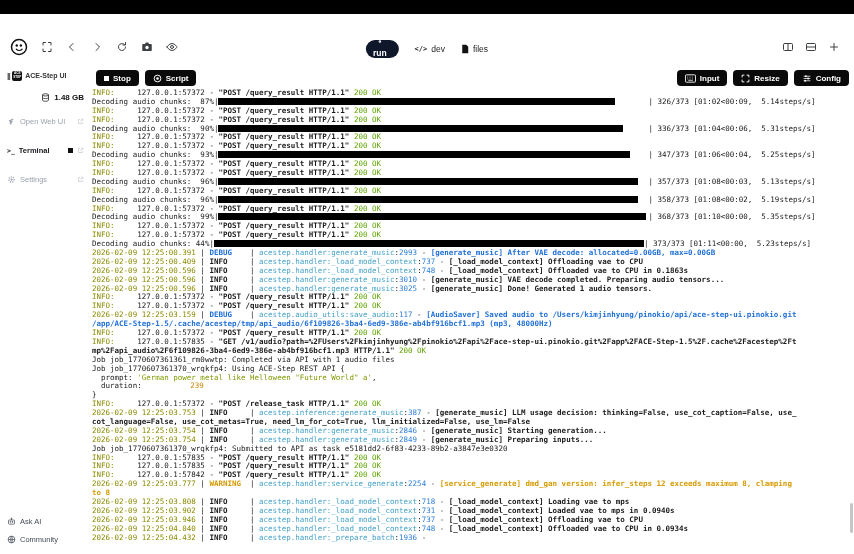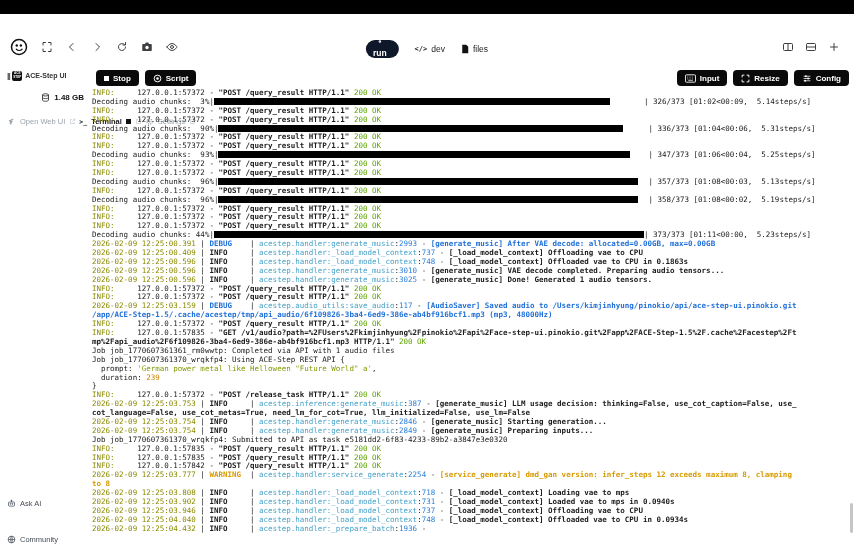--- a/index.html
+++ b/index.html
@@ -30,30 +30,30 @@
   .code-glyph { font-family:"DejaVu Sans Mono",monospace; font-size:7px; font-weight:bold; color:#222; }
   .win-group { margin-left:auto; display:flex; align-items:center; gap:11px; }
   
   .main { display:flex; height:488px; }
   .sidebar { width:88px; padding:3px 4px 8px 7px; display:flex; flex-direction:column; flex-shrink:0; }
   .sb-header { display:flex; align-items:center; gap:3px; height:13px; }
   .grip { color:#555; font-size:8px; letter-spacing:-1.5px; font-weight:bold; cursor:grab; }
   .appicon { width:10px; height:10px; background:#111; border-radius:2px; color:#fff; font-size:3px; line-height:3.2px; display:flex; align-items:center; justify-content:center; text-align:center; font-weight:bold; }
   .sb-title { font-weight:bold; color:#333; font-size:7px; white-space:nowrap; }
   .sb-gb { display:flex; align-items:center; gap:4px; margin-top:11px; font-weight:bold; color:#111; font-size:8px;justify-content:flex-end; }
-  .sb-items { margin-top:13px; display:flex; flex-direction:row; gap:3px; }
+  .sb-items { margin-top:13px; display:flex; flex-direction:column; gap:16px; }
   .sb-item { display:flex; align-items:center; gap:4px; height:13px; color:#9aa3ad; font-size:7.5px; cursor:pointer; white-space:nowrap; }
   .sb-item.active { color:#15181c; font-weight:bold; }
   .icon9 { width:9px; height:9px; display:block; flex-shrink:0; }
   .icon7 { width:7px; height:7px; display:block; }
   .ext { margin-left:0; color:#c3c9d0; }
   .push { margin-left:auto; }
   .stop-square { width:5px; height:5px; background:#111; margin-left:auto; }
   .term-glyph { font-family:"DejaVu Sans Mono",monospace; font-size:6.5px; font-weight:bold; }
-  .sb-footer { margin-top:auto; display:flex; flex-direction:column; gap:23px; color:#454d57; }
+  .sb-footer { margin-top:auto; display:flex; flex-direction:column; gap:5px; color:#454d57; }
   .sb-footer .sb-item { color:#454d57; }
   
   .terminal { flex:1; display:flex; flex-direction:column; position:relative; min-width:0; }
   .term-toolbar { display:flex; justify-content:space-between; padding:3px 5px 0 8px; height:20px; flex-shrink:0; }
   .btn-group { display:flex; gap:6px;align-items:flex-end; }
   .tbtn {
     background:#0a0a0a; color:#fff; border:none; border-radius:4px; height:16px;
     display:flex; align-items:center; gap:4px; padding:0 8px;
     font-size:8px; font-weight:bold; font-family:inherit; cursor:pointer;
   }
@@ -66,21 +66,21 @@
   .tl { height:8.9px; white-space:pre; }
   .barwrap { display:inline-block; width:430px; height:7px; vertical-align:-1px; }
   .barfill { display:block; height:7px; background:#000; }
   .sg-o  { color:#8a8a00; }
   .sg-g  { color:#5ea400; }
   .sg-b  { font-weight:bold; }
   .sg-bl { color:#1f6fd8; font-weight:bold; }
   .sg-cy { color:#45a1c9; }
   .sg-nb { color:#2d7fd9; }
   .sg-w  { color:#d79b00; font-weight:bold; }
-  .sg-or { color:#cc8400; }
+  .sg-or { color:#cc8400;margin-left:44px; }
   .sg-pg { color:#7d9a00; }
   .scrollthumb { position:absolute; right:1px; top:437px; width:3px; height:30px; background:#c6c6c6; border-radius:2px; cursor:pointer; }
 </style>
 </head>
 <body>
 
 <div class="topstrip"></div>
 
 <div class="toolbar">
   <div class="nav-group">
@@ -257,33 +257,34 @@
               <circle cx="15" cy="12" r="2.6" fill="#fff"></circle>
               <circle cx="7" cy="18" r="2.6" fill="#fff"></circle>
             </svg>
           <span>Config</span>
         </button>
       </div>
     </div>
 
     <div class="term-log">
         <div class="tl"><span class="sg-o">INFO:</span><span>     127.0.0.1:57372 - </span><span class="sg-b">"POST /query_result HTTP/1.1"</span><span> </span><span class="sg-g">200 OK</span></div>
-        <div class="tl"><span>Decoding audio chunks:  3%|</span><span class="barwrap"><span class="barfill" style="width: 92.2%;"></span></span><span>| 326/373 [01:02&lt;00:09,  5.14steps/s]</span></div>
+        <div class="tl"><span>Decoding audio chunks:  87%|</span><span class="barwrap"><span class="barfill" style="width: 92.2%;"></span></span><span>| 326/373 [01:02&lt;00:09,  5.14steps/s]</span></div>
         <div class="tl"><span class="sg-o">INFO:</span><span>     127.0.0.1:57372 - </span><span class="sg-b">"POST /query_result HTTP/1.1"</span><span> </span><span class="sg-g">200 OK</span></div>
         <div class="tl"><span class="sg-o">INFO:</span><span>     127.0.0.1:57372 - </span><span class="sg-b">"POST /query_result HTTP/1.1"</span><span> </span><span class="sg-g">200 OK</span></div>
         <div class="tl"><span>Decoding audio chunks:  90%|</span><span class="barwrap"><span class="barfill" style="width: 94%;"></span></span><span>| 336/373 [01:04&lt;00:06,  5.31steps/s]</span></div>
         <div class="tl"><span class="sg-o">INFO:</span><span>     127.0.0.1:57372 - </span><span class="sg-b">"POST /query_result HTTP/1.1"</span><span> </span><span class="sg-g">200 OK</span></div>
         <div class="tl"><span class="sg-o">INFO:</span><span>     127.0.0.1:57372 - </span><span class="sg-b">"POST /query_result HTTP/1.1"</span><span> </span><span class="sg-g">200 OK</span></div>
         <div class="tl"><span>Decoding audio chunks:  93%|</span><span class="barwrap"><span class="barfill" style="width: 95.8%;"></span></span><span>| 347/373 [01:06&lt;00:04,  5.25steps/s]</span></div>
         <div class="tl"><span class="sg-o">INFO:</span><span>     127.0.0.1:57372 - </span><span class="sg-b">"POST /query_result HTTP/1.1"</span><span> </span><span class="sg-g">200 OK</span></div>
         <div class="tl"><span class="sg-o">INFO:</span><span>     127.0.0.1:57372 - </span><span class="sg-b">"POST /query_result HTTP/1.1"</span><span> </span><span class="sg-g">200 OK</span></div>
         <div class="tl"><span>Decoding audio chunks:  96%|</span><span class="barwrap"><span class="barfill" style="width: 97.6%;"></span></span><span>| 357/373 [01:08&lt;00:03,  5.13steps/s]</span></div>
         <div class="tl"><span class="sg-o">INFO:</span><span>     127.0.0.1:57372 - </span><span class="sg-b">"POST /query_result HTTP/1.1"</span><span> </span><span class="sg-g">200 OK</span></div>
         <div class="tl"><span>Decoding audio chunks:  96%|</span><span class="barwrap"><span class="barfill" style="width: 97.6%;"></span></span><span>| 358/373 [01:08&lt;00:02,  5.19steps/s]</span></div>
         <div class="tl"><span class="sg-o">INFO:</span><span>     127.0.0.1:57372 - </span><span class="sg-b">"POST /query_result HTTP/1.1"</span><span> </span><span class="sg-g">200 OK</span></div>
+        <div class="tl"><span>Decoding audio chunks:  99%|</span><span class="barwrap"><span class="barfill" style="width: 99.4%;"></span></span><span>| 368/373 [01:10&lt;00:00,  5.35steps/s]</span></div>
         <div class="tl"><span class="sg-o">INFO:</span><span>     127.0.0.1:57372 - </span><span class="sg-b">"POST /query_result HTTP/1.1"</span><span> </span><span class="sg-g">200 OK</span></div>
         <div class="tl"><span class="sg-o">INFO:</span><span>     127.0.0.1:57372 - </span><span class="sg-b">"POST /query_result HTTP/1.1"</span><span> </span><span class="sg-g">200 OK</span></div>
         <div class="tl"><span>Decoding audio chunks: 44%|</span><span class="barwrap"><span class="barfill" style="width: 100%;"></span></span><span>| 373/373 [01:11&lt;00:00,  5.23steps/s]</span></div>
         <div class="tl"><span class="sg-o">2026-02-09 12:25:00.391</span><span> | </span><span class="sg-bl">DEBUG</span><span>    | </span><span class="sg-cy">acestep.handler:generate_music</span><span>:</span><span class="sg-nb">2993</span><span> - </span><span class="sg-bl">[generate_music] After VAE decode: allocated=0.00GB, max=0.00GB</span></div>
         <div class="tl"><span class="sg-o">2026-02-09 12:25:00.409</span><span> | </span><span class="sg-b">INFO</span><span>     | </span><span class="sg-cy">acestep.handler:_load_model_context</span><span>:</span><span class="sg-nb">737</span><span> - </span><span class="sg-b">[_load_model_context] Offloading vae to CPU</span></div>
         <div class="tl"><span class="sg-o">2026-02-09 12:25:00.596</span><span> | </span><span class="sg-b">INFO</span><span>     | </span><span class="sg-cy">acestep.handler:_load_model_context</span><span>:</span><span class="sg-nb">748</span><span> - </span><span class="sg-b">[_load_model_context] Offloaded vae to CPU in 0.1863s</span></div>
         <div class="tl"><span class="sg-o">2026-02-09 12:25:00.596</span><span> | </span><span class="sg-b">INFO</span><span>     | </span><span class="sg-cy">acestep.handler:generate_music</span><span>:</span><span class="sg-nb">3010</span><span> - </span><span class="sg-b">[generate_music] VAE decode completed. Preparing audio tensors...</span></div>
         <div class="tl"><span class="sg-o">2026-02-09 12:25:00.596</span><span> | </span><span class="sg-b">INFO</span><span>     | </span><span class="sg-cy">acestep.handler:generate_music</span><span>:</span><span class="sg-nb">3025</span><span> - </span><span class="sg-b">[generate_music] Done! Generated 1 audio tensors.</span></div>
         <div class="tl"><span class="sg-o">INFO:</span><span>     127.0.0.1:57372 - </span><span class="sg-b">"POST /query_result HTTP/1.1"</span><span> </span><span class="sg-g">200 OK</span></div>
         <div class="tl"><span class="sg-o">INFO:</span><span>     127.0.0.1:57372 - </span><span class="sg-b">"POST /query_result HTTP/1.1"</span><span> </span><span class="sg-g">200 OK</span></div>

